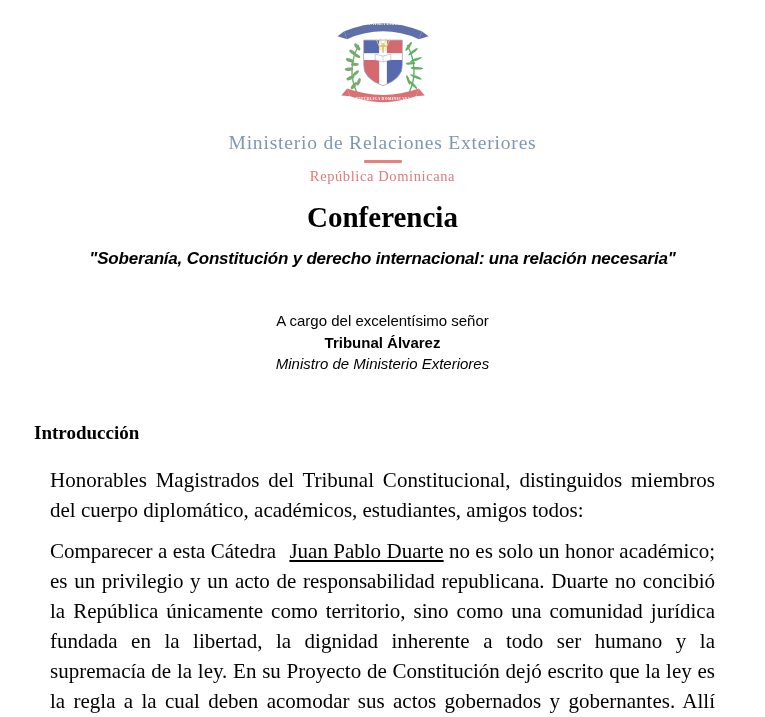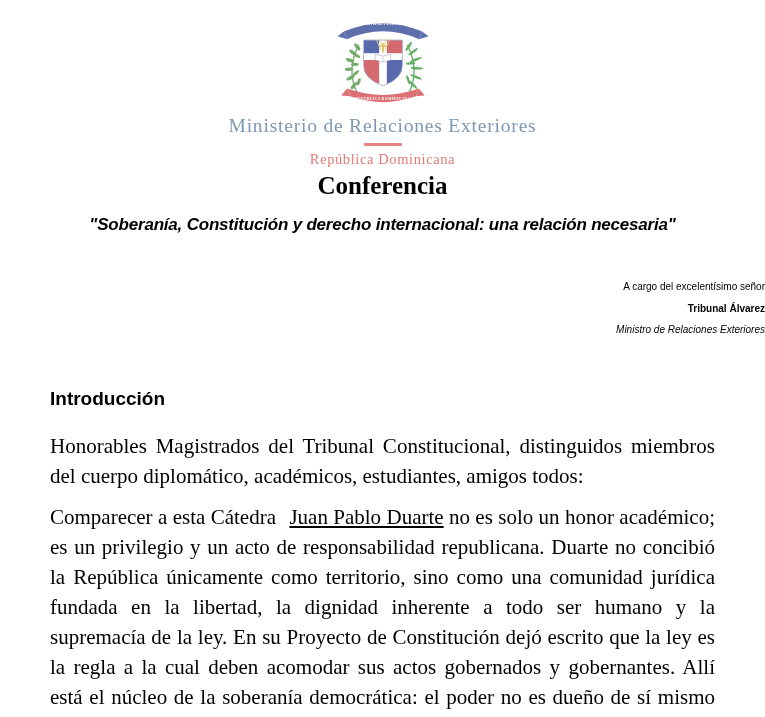--- a/index.html
+++ b/index.html
@@ -12,64 +12,64 @@
     color: #000;
     overflow: hidden;
   }
   .header { text-align: center; padding-top: 11px; }
   .logo-svg { width: 128px; height: 97px; opacity: 0.85; display: inline-block; }
   .ministry-name {
     font-family: "Liberation Serif", serif;
     font-size: 19.5px;
     color: #7E98B3;
     letter-spacing: 0.8px;
-    margin-top: 3px;
+    margin-top: 20px;
   }
   .red-divider {
     width: 38px; height: 3px;
     background: #E8807E;
     margin: 6px auto 5px auto;
     border-radius: 1px;
   }
   .country-name {
     font-family: "Liberation Serif", serif;
     font-size: 14.5px;
     color: #E07A78;
     letter-spacing: 0.6px;
   }
   .doc-title {
     text-align: center;
-    font-size: 25px;
+    font-size: 29px;
     font-weight: bold;
-    margin-top: 4px;
+    margin-top: 16px;
     font-family: "Liberation Serif", serif;
   }
   .doc-subtitle {
     text-align: center;
     font-family: "Liberation Sans", sans-serif;
     font-style: italic;
     font-weight: bold;
     font-size: 17px;
     letter-spacing: -0.2px;
     margin-top: 15px;
   }
   .speaker-block {
-    text-align: right;
+    text-align: center;
     margin-top: 41px;
     font-family: "Liberation Sans", sans-serif;
-    font-size: 10px;
+    font-size: 15px;
     line-height: 21.5px;
   }
   .speaker-name { font-weight: bold; }
   .speaker-role { font-style: italic; }
   .section-heading {
-    margin: 47px 50px 0 50px;
+    margin: 47px 50px 0 34px;
     font-size: 19px;
     font-weight: bold;
-    font-family: Liberation Sans, sans-serif;
+    font-family: Liberation Serif, serif;
   }
   .paragraph {
     margin: 21px 50px 0 50px;
     font-size: 21px;
     line-height: 30px;
     text-align: justify;
     font-family: "Liberation Serif", serif;
   }
   .paragraph.second { margin-top: 11px; }
   .underline { text-decoration: underline; margin-left: 8px; }
@@ -169,21 +169,21 @@
     <div class="country-name">República Dominicana</div>
   </div>
 
   <div class="doc-title">Conferencia</div>
 
   <div class="doc-subtitle">"Soberanía, Constitución y derecho internacional: una relación necesaria"</div>
 
   <div class="speaker-block">
     <div class="speaker-intro">A cargo del excelentísimo señor</div>
     <div class="speaker-name">Tribunal Álvarez</div>
-    <div class="speaker-role">Ministro de Relaciones Exteriores</div>
+    <div class="speaker-role">Ministro de Ministerio Exteriores</div>
   </div>
 
   <div class="section-heading">Introducción</div>
 
   <p class="paragraph">Honorables Magistrados del Tribunal Constitucional, distinguidos miembros del cuerpo diplomático, académicos, estudiantes, amigos todos:</p>
 
   <p class="paragraph second"><span>Comparecer a esta Cátedra </span><span class="underline">Juan Pablo Duarte</span><span> no es solo un honor académico; es un privilegio y un acto de responsabilidad republicana. Duarte no concibió la República únicamente como territorio, sino como una comunidad jurídica fundada en la libertad, la dignidad inherente a todo ser humano y la supremacía de la ley. En su Proyecto de Constitución dejó escrito que la ley es la regla a la cual deben acomodar sus actos gobernados y gobernantes. Allí está el núcleo de la soberanía democrática: el poder no es dueño de sí mismo ni de nadie; está ordenado al bien común y sometido al imperio de la ley.</span></p>
 
 </div>
 

